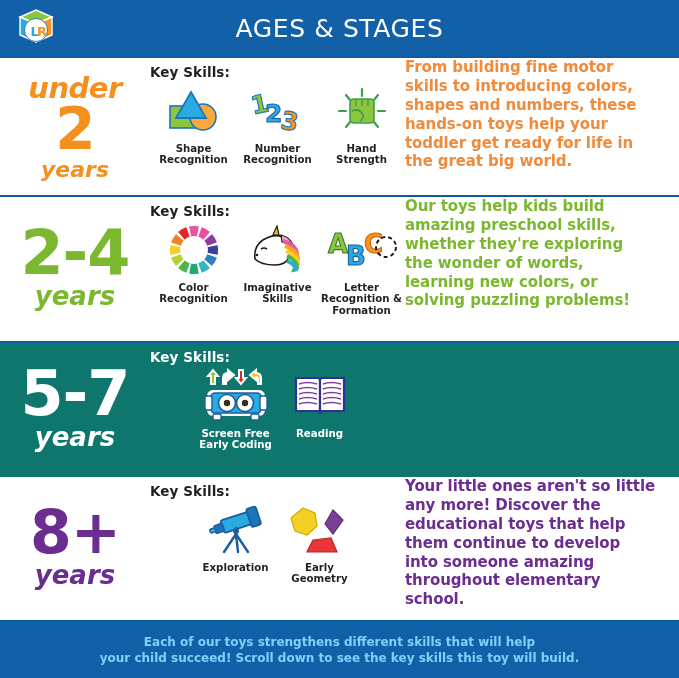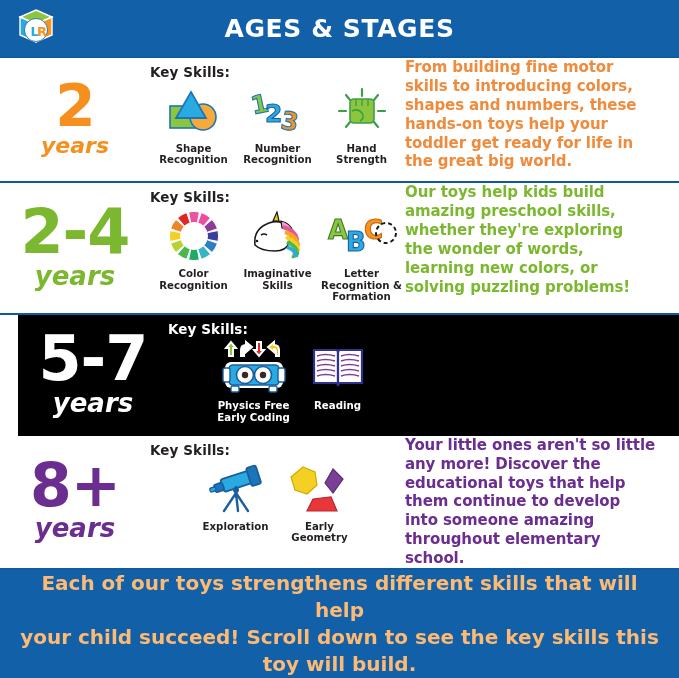--- a/index.html
+++ b/index.html
@@ -18,29 +18,29 @@
     display:flex; align-items:center; flex:0 0 56px;
   }
   .logo-wrap{ display:flex; align-items:center; padding-left:16px; gap:7px; }
   .logo-cube{ width:40px; height:40px; position:relative; }
   .logo-text{ color:#ffffff; line-height:0.93; font-weight:bold; }
   .logo-text .l1{ font-size:16.5px; letter-spacing:-0.4px; display:block;}
   .logo-text .l2{ font-size:16.5px; letter-spacing:-0.4px; display:block;}
   .logo-text .reg{ font-size:8px; vertical-align:super; }
   .header-title{
     position:absolute; left:0; right:0; text-align:center;
-    color:#ffffff; font-size:25px; font-weight:bold; letter-spacing:0.6px;
+    color:#ffffff; font-size:25px; font-weight:normal; letter-spacing:0.6px;
     font-family:"DejaVu Sans", sans-serif;
   }
 
   
   .section{ display:flex; align-items:stretch; position:relative; }
   .sec-1{ height:137px; background:#ffffff; }
   .sec-2{ height:144px; background:#ffffff; }
-  .sec-3{ height:134px; background:#000000;margin-left:18px; }
+  .sec-3{ height:134px; background:#0f766e; }
   .sec-4{ height:143px; background:#ffffff; }
   .divider{ height:2px; background:#0f5ba0; flex:0 0 2px; }
 
   .col-age{ width:150px; display:flex; flex-direction:column; align-items:center; justify-content:center; }
   .age-main{ font-family:"DejaVu Sans", sans-serif; font-weight:bold; line-height:0.85; letter-spacing:-1px;}
   .age-years{ font-family:"DejaVu Sans", sans-serif; font-style:italic; font-weight:bold; margin-top:2px; }
 
   .s1 .age-top{ color:#f5901f; font-size:29px; font-weight:bold; font-family:"DejaVu Sans",sans-serif; font-style:italic; letter-spacing:-0.5px;}
   .s1 .age-main{ color:#f5901f; font-size:58px; }
   .s1 .age-years{ color:#f5901f; font-size:22px; }
@@ -78,21 +78,21 @@
   .d2{ color:#7cb82f; }
   .d3{ color:#ffffff; }
   .d4{ color:#6b2d90; }
 
   
   .footer{
     flex:1; background:#1260a8; display:flex; align-items:center; justify-content:center;
     text-align:center; padding:0 16px;
   }
   .footer-text{
-    color:#fdba74; font-size:20px; font-weight:bold; line-height:1.35;
+    color:#7dd3fc; font-size:12px; font-weight:bold; line-height:1.35;
     font-family:"DejaVu Sans", sans-serif;
   }
 </style>
 </head>
 <body>
 
 <div class="page">
 
   <div class="header">
     <div class="logo-wrap">
@@ -106,20 +106,21 @@
           <text x="21" y="28" font-family="DejaVu Sans, sans-serif" font-size="13" font-weight="bold" fill="#f7941e">R</text>
         </svg>
       </div>
     </div>
     <div class="header-title">AGES &amp; STAGES</div>
   </div>
   <div class="divider"></div>
 
   <div class="section sec-1 s1">
     <div class="col-age">
+      <div class="age-top">under</div>
       <div class="age-main">2</div>
       <div class="age-years">years</div>
     </div>
     <div class="col-skills">
       <div class="key-skills">Key Skills:</div>
       <div class="skills-row">
 
         <div class="skill">
           <div class="skill-icon">
             <svg width="56" height="46" viewBox="0 0 56 46">
@@ -282,21 +283,21 @@
               <circle cx="42" cy="35" r="8.5" fill="#ffffff" stroke="#1b5e9e" stroke-width="1.6"></circle>
               <circle cx="24" cy="35" r="3.2" fill="#3a2a20"></circle>
               <circle cx="42" cy="35" r="3.2" fill="#3a2a20"></circle>
               <rect x="2" y="28" width="7" height="14" rx="2" fill="#ffffff" stroke="#1b5e9e" stroke-width="1.4"></rect>
               <rect x="57" y="28" width="7" height="14" rx="2" fill="#ffffff" stroke="#1b5e9e" stroke-width="1.4"></rect>
               <rect x="10" y="46" width="8" height="6" rx="1.5" fill="#ffffff" stroke="#1b5e9e" stroke-width="1.4"></rect>
               <rect x="48" y="46" width="8" height="6" rx="1.5" fill="#ffffff" stroke="#1b5e9e" stroke-width="1.4"></rect>
             </svg>
           </div>
           <div class="skill-label">
-            <span>Physics Free</span><br><span>Early Coding</span>
+            <span>Screen Free</span><br><span>Early Coding</span>
           </div>
         </div>
 
         <div class="skill">
           <div class="skill-icon">
             <svg width="56" height="48" viewBox="0 0 56 48">
               <path d="M4 6 h22 q2 0 2 3 v33 q0 -3 -2 -3 h-22 z" fill="#ffffff" stroke="#2e3192" stroke-width="2.2"></path>
               <path d="M52 6 h-22 q-2 0 -2 3 v33 q0 -3 2 -3 h22 z" fill="#ffffff" stroke="#2e3192" stroke-width="2.2"></path>
               <g stroke="#7b3f98" stroke-width="1.5" fill="none">
                 <path d="M7 12 q8 -3 18 0"></path>

